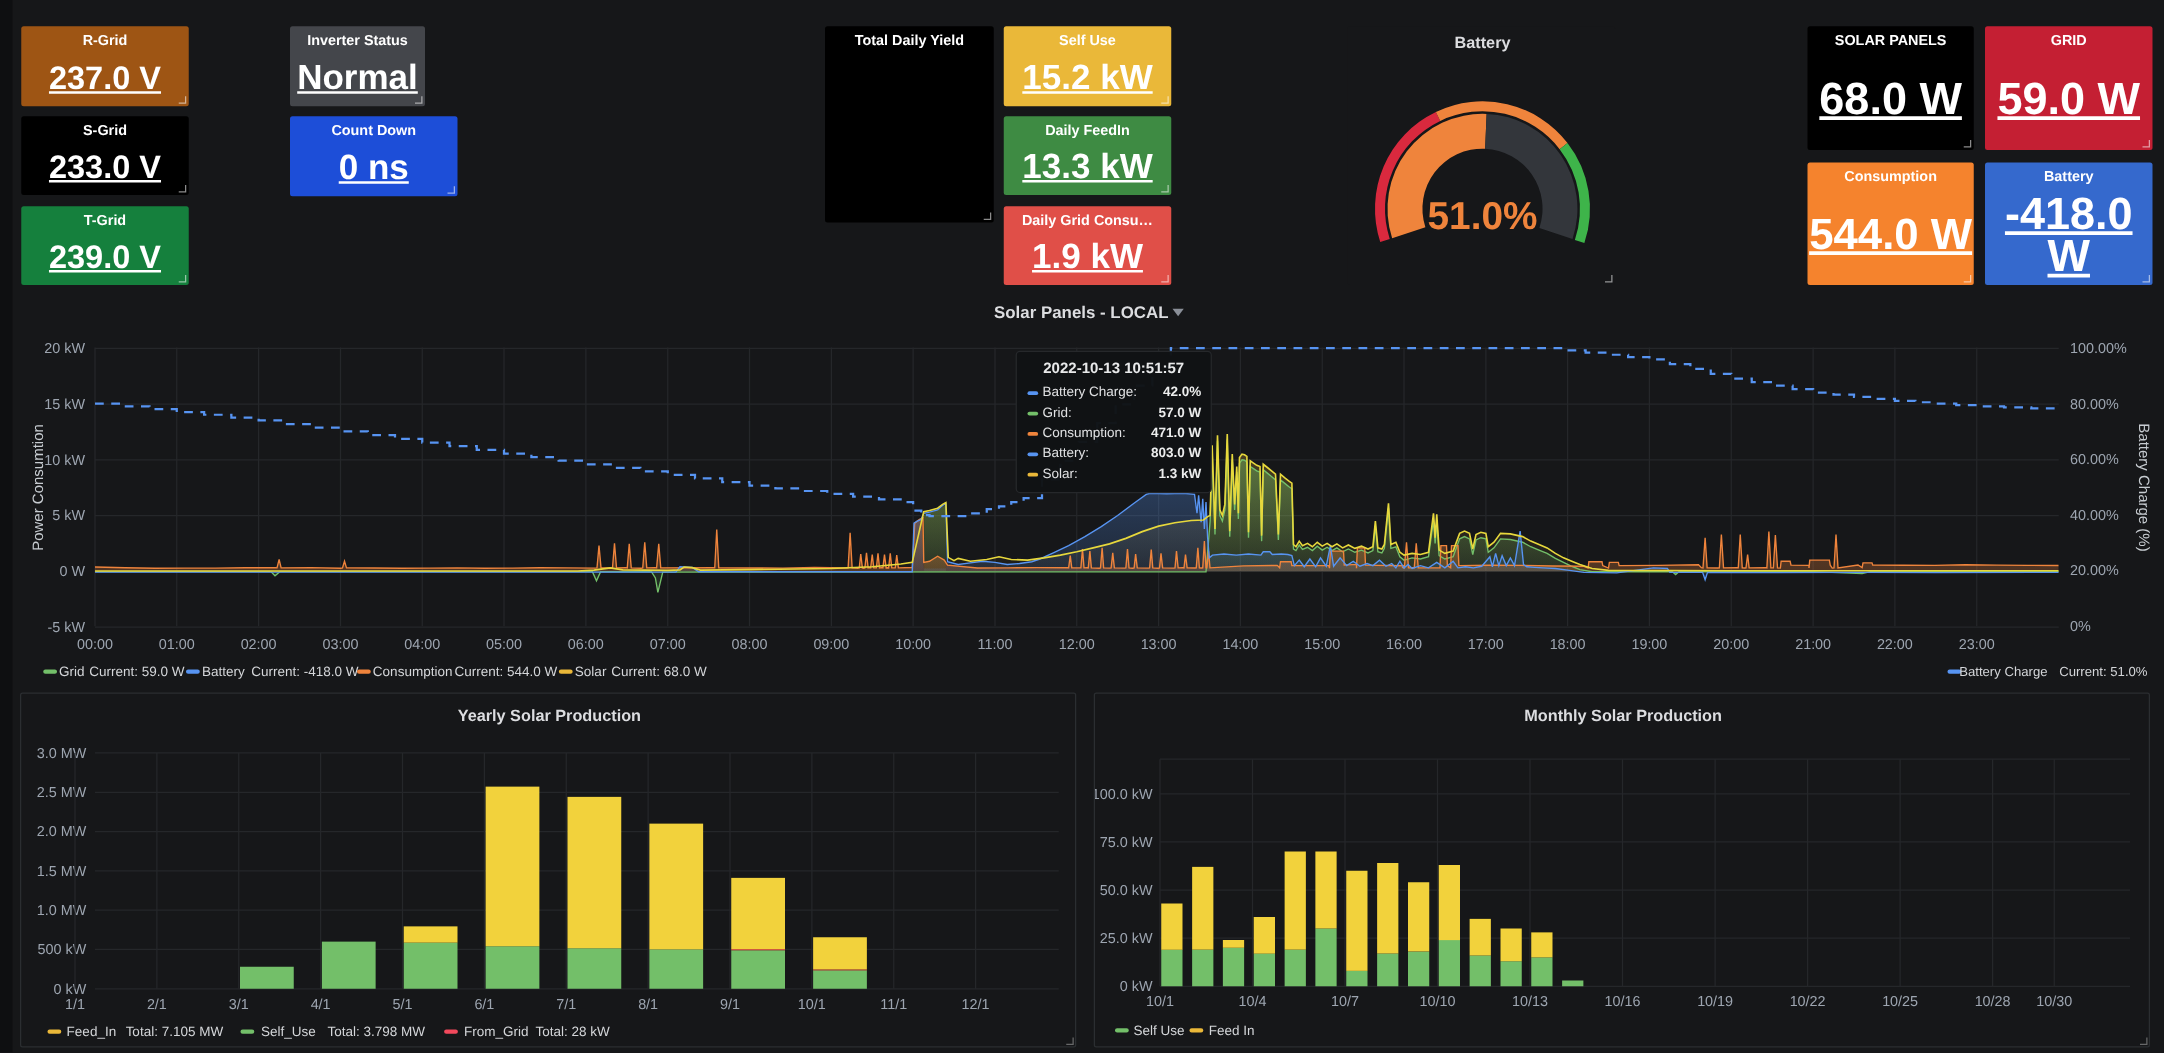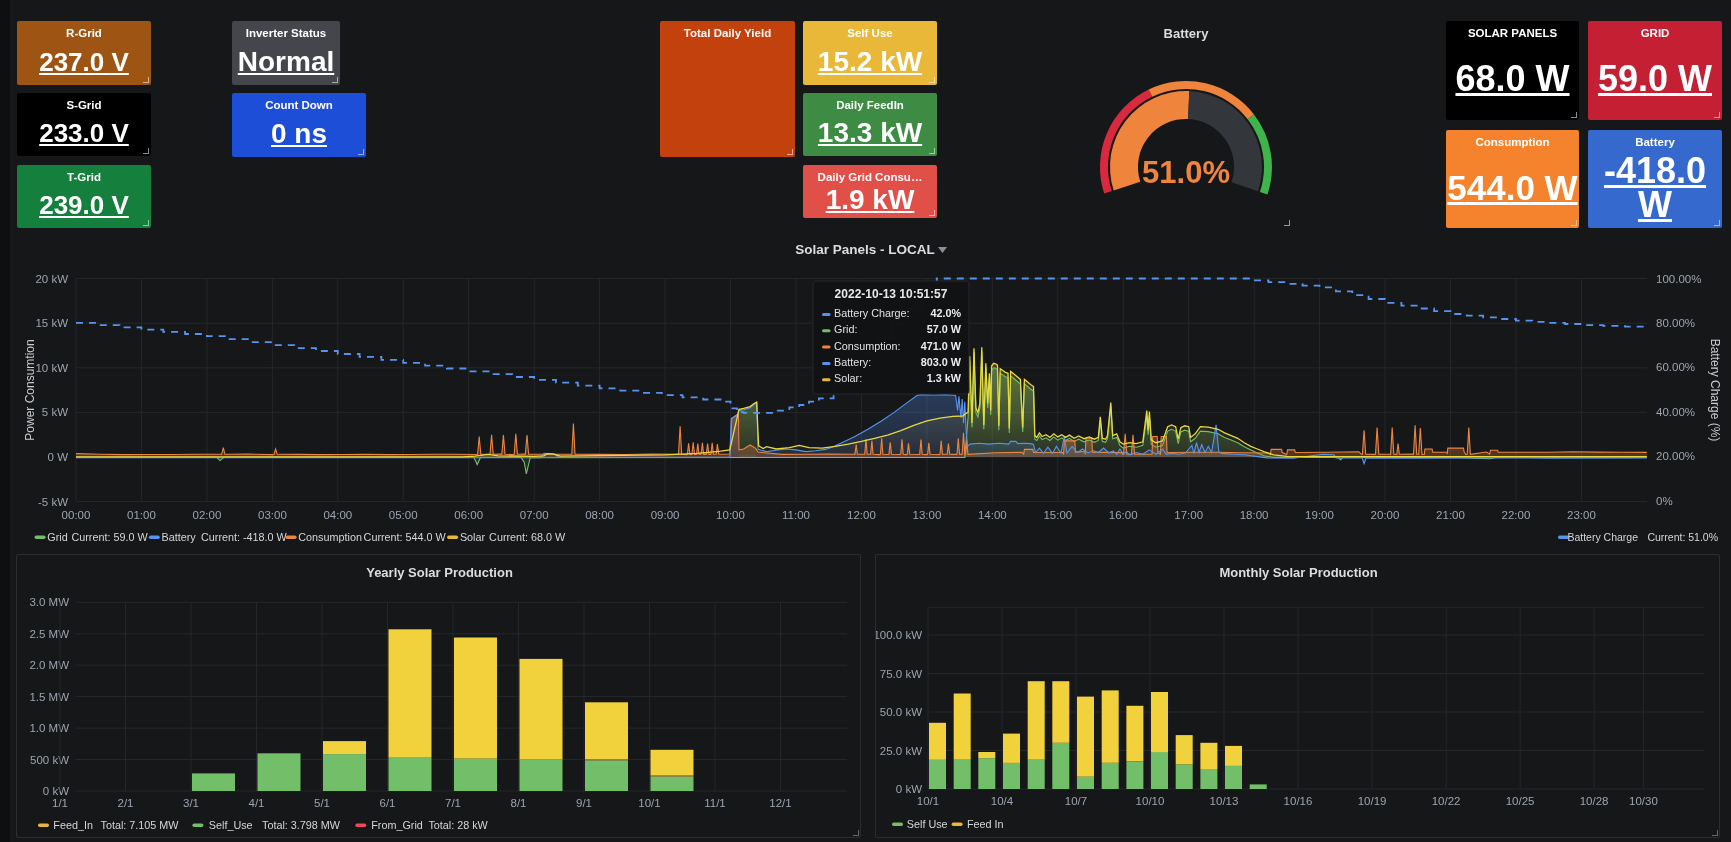--- a/index.html
+++ b/index.html
@@ -37,35 +37,35 @@
 <div class="panel" style="left:232px;top:21px;width:108px;height:64px;background:#44464b">
       <div class="ptitle" style="color:#fff">Inverter Status</div>
       <div class="pval" style="font-size:28px;margin-top:0px">Normal</div>
       <div class="corner"></div>
     </div>
 <div class="panel" style="left:232px;top:93px;width:134px;height:64px;background:#1d4ed8">
       <div class="ptitle" style="color:#fff">Count Down</div>
       <div class="pval" style="font-size:28px;margin-top:0px">0 ns</div>
       <div class="corner"></div>
     </div>
-<div class="panel" style="left:660px;top:21px;width:135px;height:136px;background:#c2410c">
+<div class="panel" style="left:660px;top:21px;width:135px;height:157px;background:#000000">
       <div class="ptitle" style="color:#fff">Total Daily Yield</div>
       <div class="corner"></div>
     </div>
 <div class="panel" style="left:803px;top:21px;width:134px;height:64px;background:#eab839">
       <div class="ptitle" style="color:#fff">Self Use</div>
       <div class="pval" style="font-size:28px;margin-top:0px">15.2 kW</div>
       <div class="corner"></div>
     </div>
 <div class="panel" style="left:803px;top:93px;width:134px;height:63px;background:#3e8b43">
       <div class="ptitle" style="color:#fff">Daily FeedIn</div>
       <div class="pval" style="font-size:28px;margin-top:0px">13.3 kW</div>
       <div class="corner"></div>
     </div>
-<div class="panel" style="left:803px;top:165px;width:134px;height:53px;background:#e04f48">
+<div class="panel" style="left:803px;top:165px;width:134px;height:63px;background:#e04f48">
       <div class="ptitle" style="color:#fff">Daily Grid Consu…</div>
       <div class="pval" style="font-size:28px;margin-top:0px">1.9 kW</div>
       <div class="corner"></div>
     </div>
 <div class="panel" style="left:1446px;top:21px;width:133px;height:99px;background:#000000">
       <div class="ptitle" style="color:#fff">SOLAR PANELS</div>
       <div class="pval" style="font-size:36px;margin-top:0px">68.0 W</div>
       <div class="corner"></div>
     </div>
 <div class="panel" style="left:1588px;top:21px;width:134px;height:99px;background:#c41f33">

